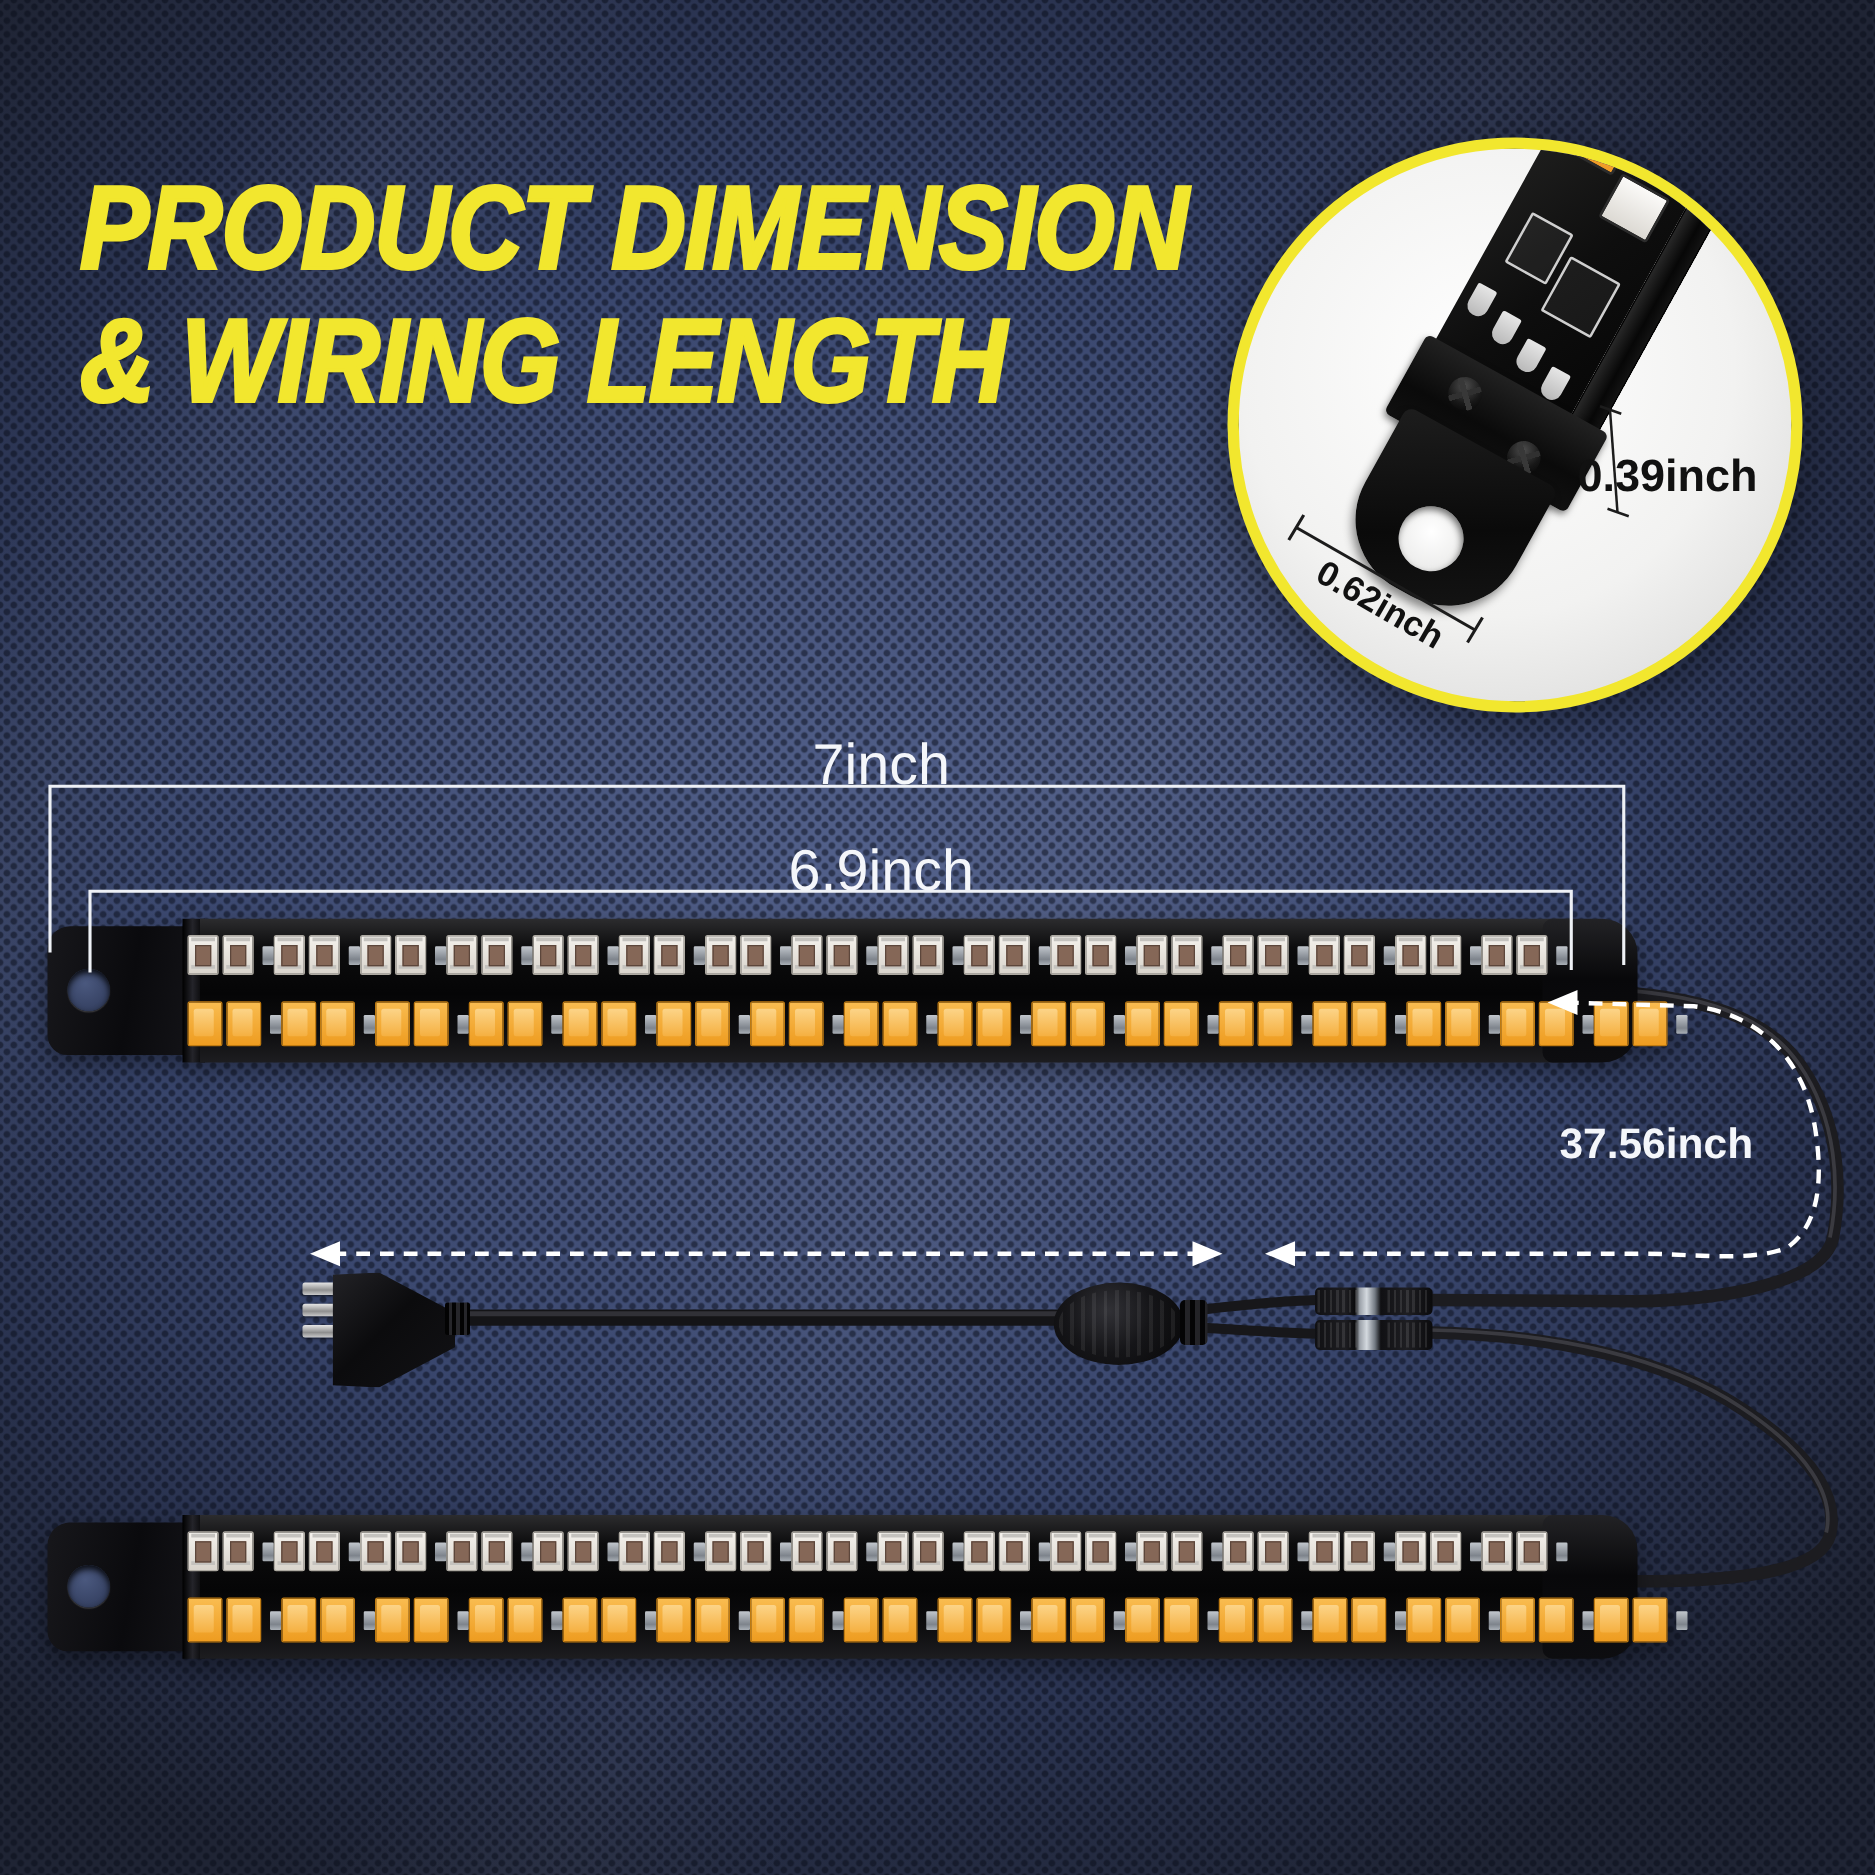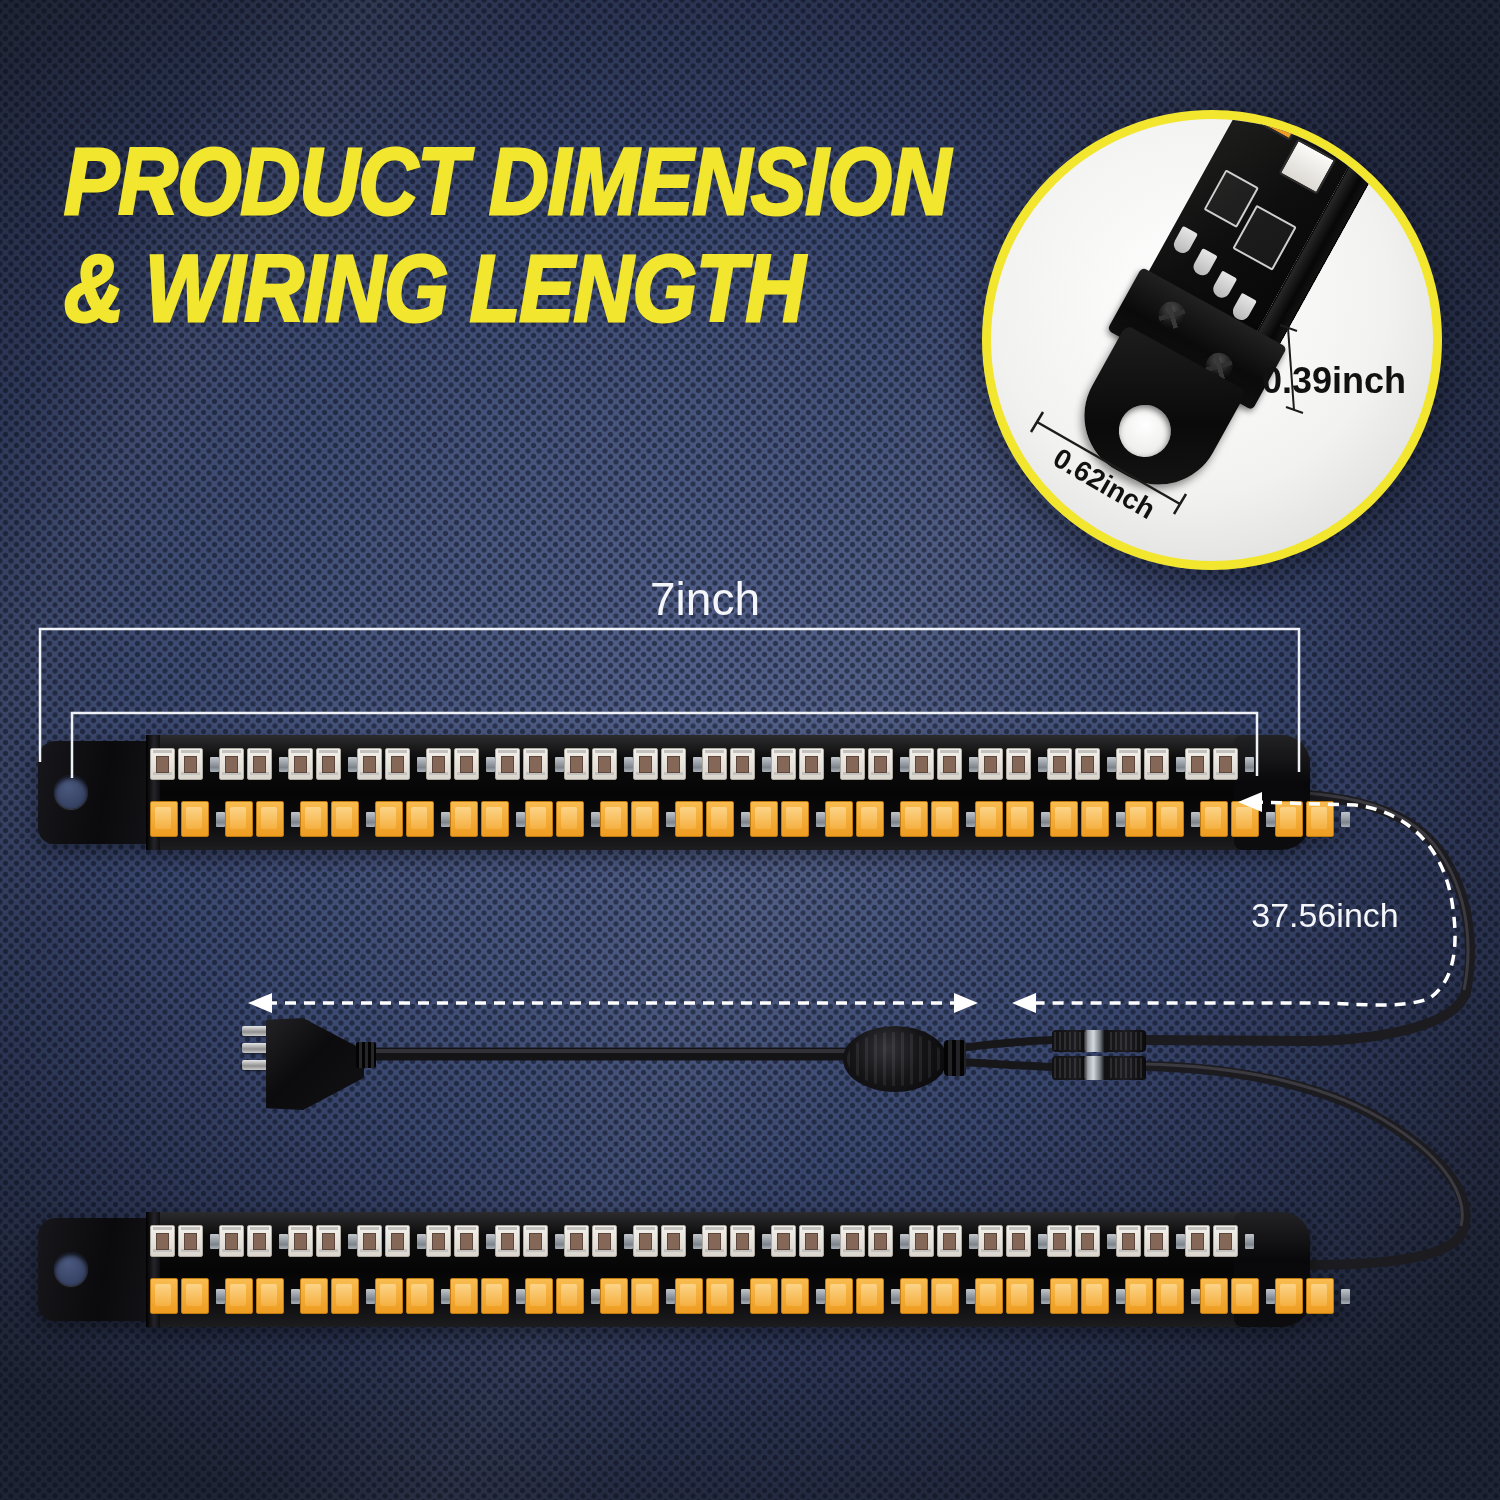--- a/index.html
+++ b/index.html
@@ -16,22 +16,22 @@
   }
   
   .title{position:absolute;left:64px;top:128px;transform:scaleX(.88);transform-origin:left top;}
   .title-line{
     font-size:94px;line-height:107px;font-weight:bold;font-style:italic;
     color:#f2e72e;-webkit-text-stroke:3px #f2e72e;letter-spacing:-1px;white-space:nowrap;
     text-shadow:0 2px 2px rgba(0,0,0,.25);
   }
   
   .dim-label{position:absolute;color:#f4f6fa;text-align:center;white-space:nowrap;}
-  .dim-big{font-size:46px;font-weight:500;width:300px;}
-  .dim-small{font-size:34px;font-weight:400;width:300px;}
+  .dim-big{font-size:46px;font-weight:500;width:300px;margin-top:12px;}
+  .dim-small{font-size:34px;font-weight:700;width:300px;}
   
   .bar{position:absolute;left:38px;width:1272px;height:115px;filter:drop-shadow(0 7px 10px rgba(0,0,0,.40));}
   .bar-tab{position:absolute;left:0;top:6px;width:120px;height:103px;
     background:linear-gradient(100deg,#17171b 0%,#0a0a0d 55%,#141418 100%);
     border-radius:18px 4px 6px 16px;}
   .bar-hole{position:absolute;left:16px;top:34px;width:34px;height:34px;border-radius:50%;
     background:radial-gradient(circle at 42% 35%, #4a587e 0%, #394567 60%, #2c3651 100%);
     box-shadow:inset 0 3px 5px rgba(0,0,0,.85), 0 1px 1px rgba(255,255,255,.18);}
   .bar-clamp{position:absolute;left:108px;top:0;width:18px;height:115px;
     background:linear-gradient(90deg,#000 0%,#24242a 45%,#000 100%);}
@@ -537,18 +537,19 @@
     <polygon points="1238,802 1262,792 1262,812" fill="#ffffff"></polygon>
     <polygon points="1012,1003 1036,993 1036,1013" fill="#ffffff"></polygon>
   </svg>
 
   <div class="title">
     <div class="title-line">PRODUCT DIMENSION</div>
     <div class="title-line">&amp; WIRING LENGTH</div>
   </div>
 
   <div class="dim-label dim-big" style="left:555px;top:572px;">7inch</div>
+  <div class="dim-label dim-big" style="left:555px;top:657px;">6.9inch</div>
   <div class="dim-label dim-small" style="left:1175px;top:896px;">37.56inch</div>
 
   <div class="inset-label" style="left:1262px;top:360px;font-size:36px;">0.39inch</div>
   <div class="inset-label" style="left:1042px;top:468px;width:124px;text-align:center;font-size:28px;transform:rotate(30deg);">0.62inch</div>
 
 </div>
 
 </body></html>

